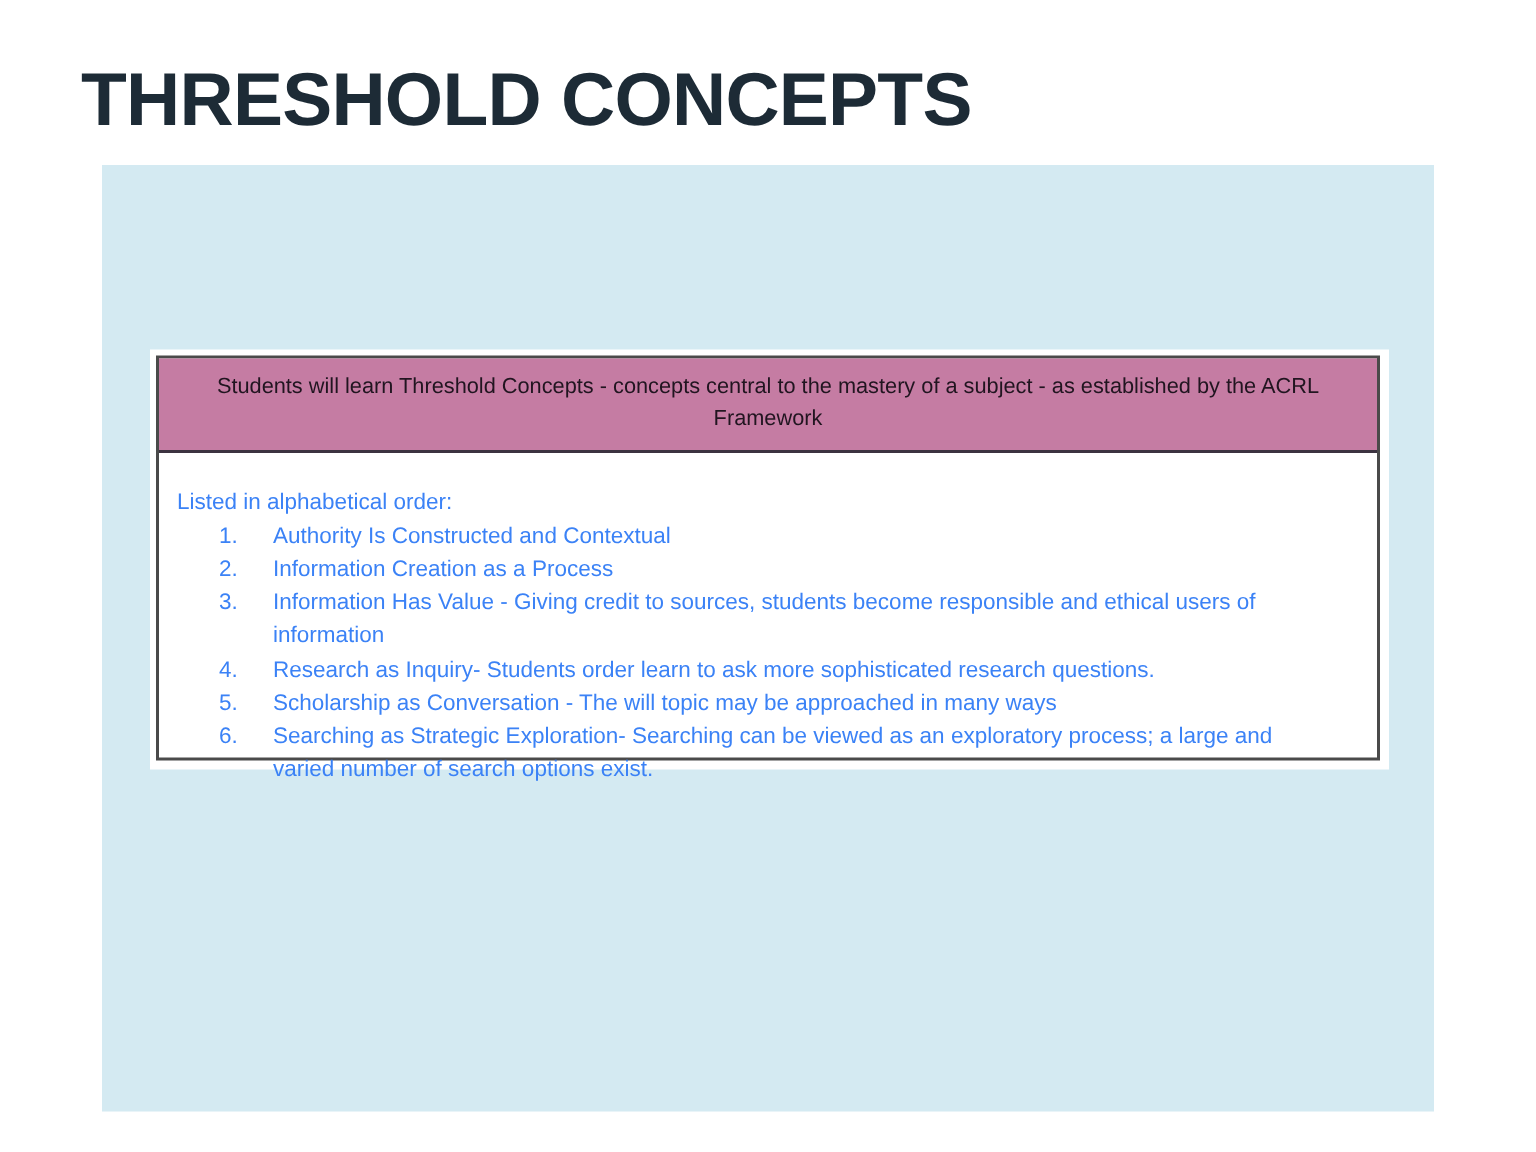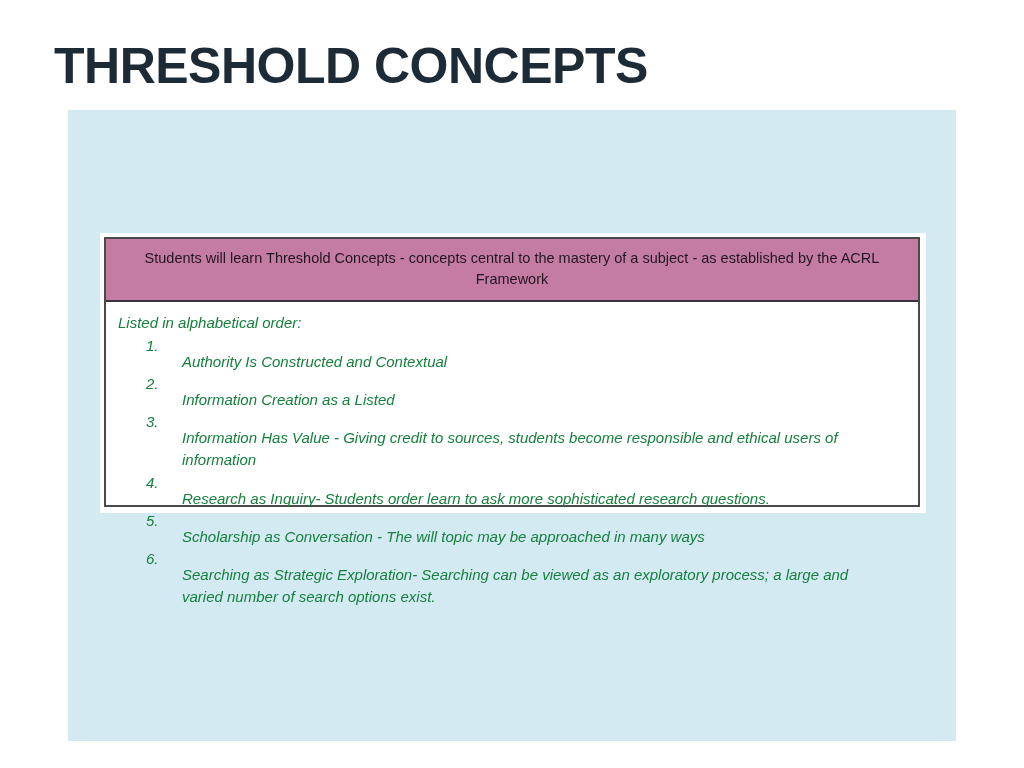--- a/index.html
+++ b/index.html
@@ -69,25 +69,24 @@
     padding: 9px 14px 10px 14px;
     text-align: center;
     font-size: 14.5px;
     line-height: 1.45;
     color: #211520;
   }
 
   .box-body {
     flex: 1;
     box-sizing: border-box;
-    padding: 10px 12px 8px 12px;
+    padding: 22px 12px 8px 12px;
     font-size: 15px;
     line-height: 1.5;
-    color: #15803d;
-    font-style: italic;
+    color: #3b82f6;
   }
 
   .list-intro {
     margin: 0 0 1px 0;
     padding: 0;
     font-size: 15px;
     line-height: 1.45;
   }
 
   .concept-list {
@@ -107,21 +106,20 @@
   .item-number {
     flex: 0 0 auto;
     width: 36px;
     text-align: left;
     padding-left: 0;
   }
 
   .item-text {
     flex: 1 1 auto;
     padding-right: 34px;
-    margin-top: 16px;
   }
 </style>
 </head>
 <body>
 
 <div class="slide-title">THRESHOLD CONCEPTS</div>
 
 <div class="content-panel"></div>
 
 <div class="box-outer">
@@ -135,21 +133,21 @@
     <div class="box-body">
       <p class="list-intro">Listed in alphabetical order:</p>
 
       <ol class="concept-list">
         <li class="concept-item">
           <span class="item-number">1.</span>
           <span class="item-text">Authority Is Constructed and Contextual</span>
         </li>
         <li class="concept-item">
           <span class="item-number">2.</span>
-          <span class="item-text">Information Creation as a Listed</span>
+          <span class="item-text">Information Creation as a Process</span>
         </li>
         <li class="concept-item">
           <span class="item-number">3.</span>
           <span class="item-text">Information Has Value - Giving credit to sources, students become responsible and ethical users of information</span>
         </li>
         <li class="concept-item">
           <span class="item-number">4.</span>
           <span class="item-text">Research as Inquiry- Students order learn to ask more sophisticated research questions.</span>
         </li>
         <li class="concept-item">

